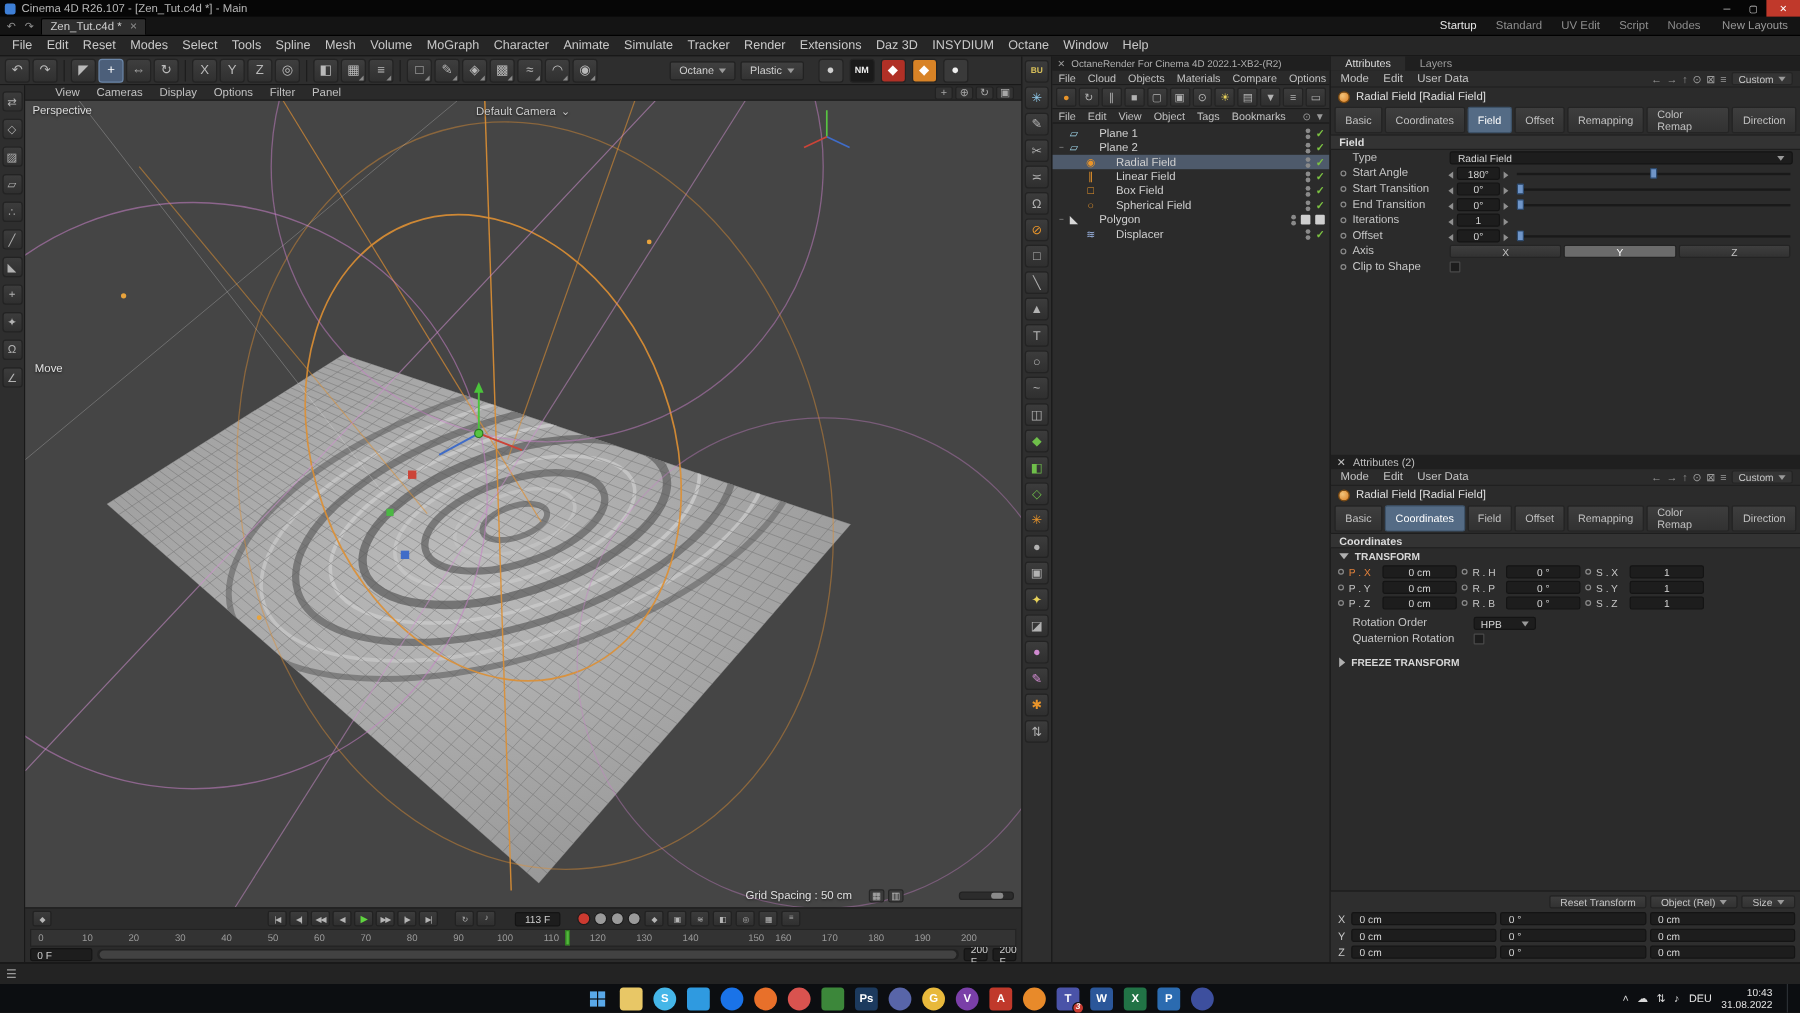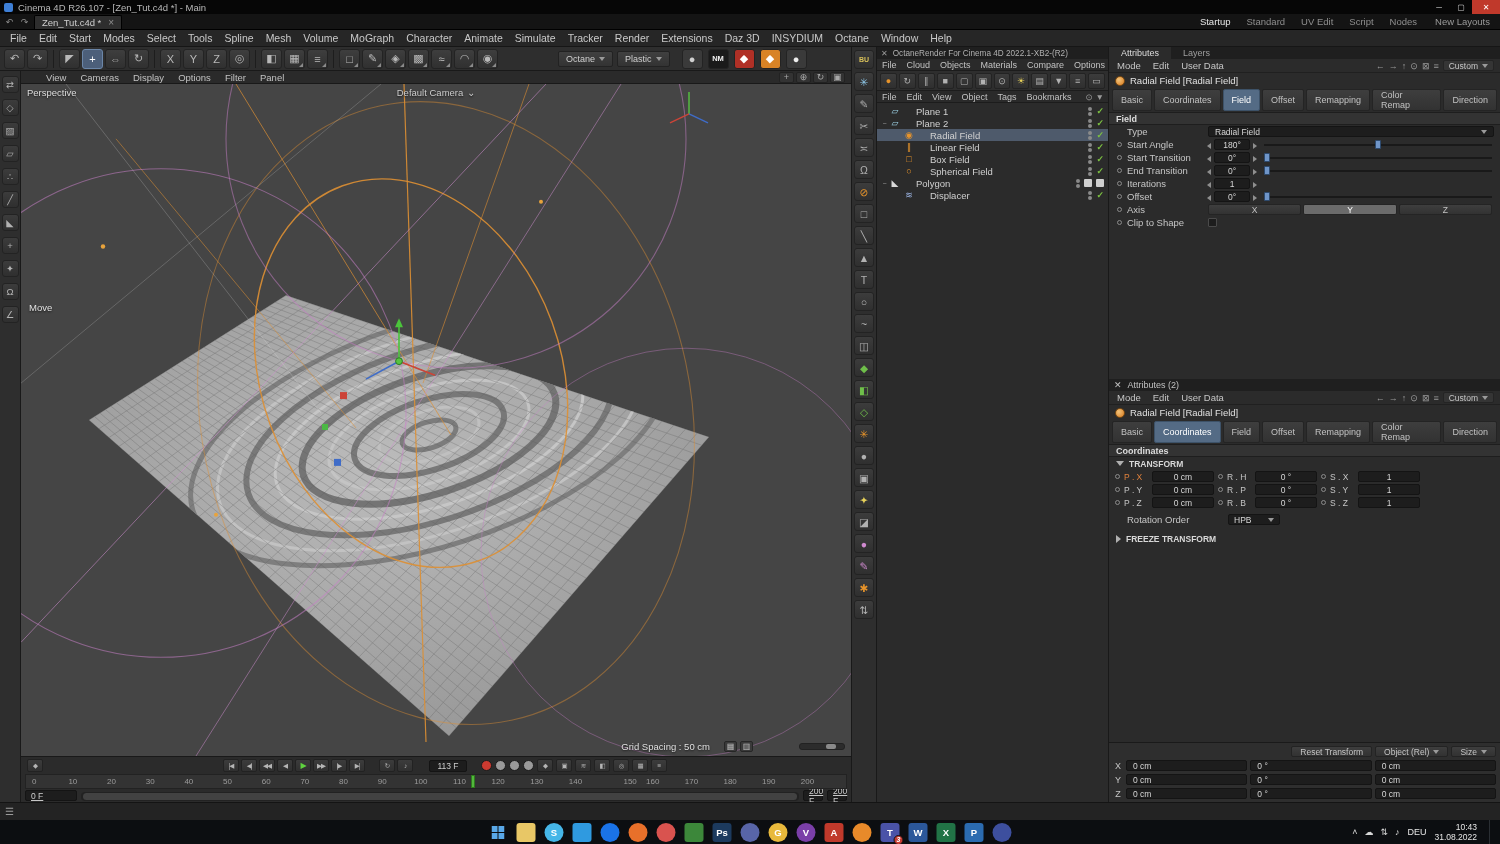--- a/index.html
+++ b/index.html
@@ -73,21 +73,21 @@
   .tp-btn { min-width:16px; height:13px; padding:0 2px; background:linear-gradient(#3c3c3c,#303030); border:1px solid #222; border-radius:2px; color:#b5b5b5; font-size:6.5px; display:flex; align-items:center; justify-content:center; letter-spacing:-1px; }
   .tp-btn.play { color:#5fd33f; font-size:8px; }
   #transport { margin-left:178px; display:flex; gap:2px; }
   #pretoggles { margin-left:12px; display:flex; gap:2px; }
   .frame-field { margin-left:14px; width:38px; height:12px; background:#1d1d1d; border:1px solid #141414; border-radius:2px; color:#cfcfcf; font-size:8.5px; display:flex; align-items:center; justify-content:center; }
   #keytoggles { margin-left:12px; display:flex; gap:3px; align-items:center; }
   .key-circle { width:11px; height:11px; border-radius:50%; border:1px solid #1c1c1c; }
   .tl-ruler { flex:0 0 15px; position:relative; background:#333333; border:1px solid #222; margin:1px 4px 0 4px; font-size:8px; color:#9b9b9b; overflow:hidden; }
   .tick { position:absolute; top:2px; transform:translateX(-50%); }
   .playhead { position:absolute; top:0; bottom:0; width:4px; background:#52b83c; border:1px solid #2f7a1f; }
-  .tl-range { flex:0 0 13px; display:flex; align-items:flex-end; gap:4px; padding:1px 4px;text-decoration:underline; }
+  .tl-range { flex:0 0 13px; display:flex; align-items:center; gap:4px; padding:1px 4px; }
   .range-field { width:52px; height:11px; background:#1d1d1d; border:1px solid #141414; border-radius:2px; font-size:8.5px; color:#cfcfcf; display:flex; align-items:center; padding-left:5px; }
   .range-field.sm { width:20px; }
   .range-groove { flex:1; height:9px; background:#222; border-radius:4px; position:relative; }
   .range-pill { position:absolute; top:1px; bottom:1px; left:2px; right:2px; background:#424242; border-radius:4px; }
 
   
   .right-strip { width:25px; background:#2e2e2e; border-left:1px solid #191919; display:flex; flex-direction:column; align-items:center; gap:3px; padding-top:3px; overflow:hidden; }
   .rstrip-ico { width:20px; height:19px; flex:0 0 19px; display:flex; align-items:center; justify-content:center; background:linear-gradient(#3c3c3c,#2f2f2f); border:1px solid #232323; border-radius:3px; color:#b2b2b2; font-size:10.5px; }
   .rstrip-ico.txt { font-size:7px; font-weight:bold; }
 
@@ -210,21 +210,21 @@
           <span class="layout-tab">Script</span>
           <span class="layout-tab">Nodes</span>
         </span>
       <span class="new-layouts">New Layouts</span>
     </span>
   </div>
 
   <div class="menubar" id="menu-items">
       <span class="menu-item">File</span>
       <span class="menu-item">Edit</span>
-      <span class="menu-item">Start</span>
+      <span class="menu-item">Reset</span>
       <span class="menu-item">Modes</span>
       <span class="menu-item">Select</span>
       <span class="menu-item">Tools</span>
       <span class="menu-item">Spline</span>
       <span class="menu-item">Mesh</span>
       <span class="menu-item">Volume</span>
       <span class="menu-item">MoGraph</span>
       <span class="menu-item">Character</span>
       <span class="menu-item">Animate</span>
       <span class="menu-item">Simulate</span>
@@ -902,20 +902,25 @@
       </div>
 
       <div class="arow" style="margin-top:4px">
         <span class="adot" style="visibility:hidden"></span>
         <span class="albl w90">Rotation Order</span>
         <span class="aval" style="min-width:52px;justify-content:space-between;padding:0 5px">
             <span>HPB</span>
             <i class="dd-caret"></i>
           </span>
       </div>
+      <div class="arow">
+        <span class="adot" style="visibility:hidden"></span>
+        <span class="albl w90">Quaternion Rotation</span>
+        <span class="cbx"></span>
+      </div>
       <div class="tsec" style="margin-top:6px">
         <i class="caret-right"></i>
         <span>FREEZE TRANSFORM</span>
       </div>
 
       <div class="attr-flex"></div>
 
       <div class="coordmgr">
         <div class="cm-buttons">
           <span class="cm-btn">Reset Transform</span>

